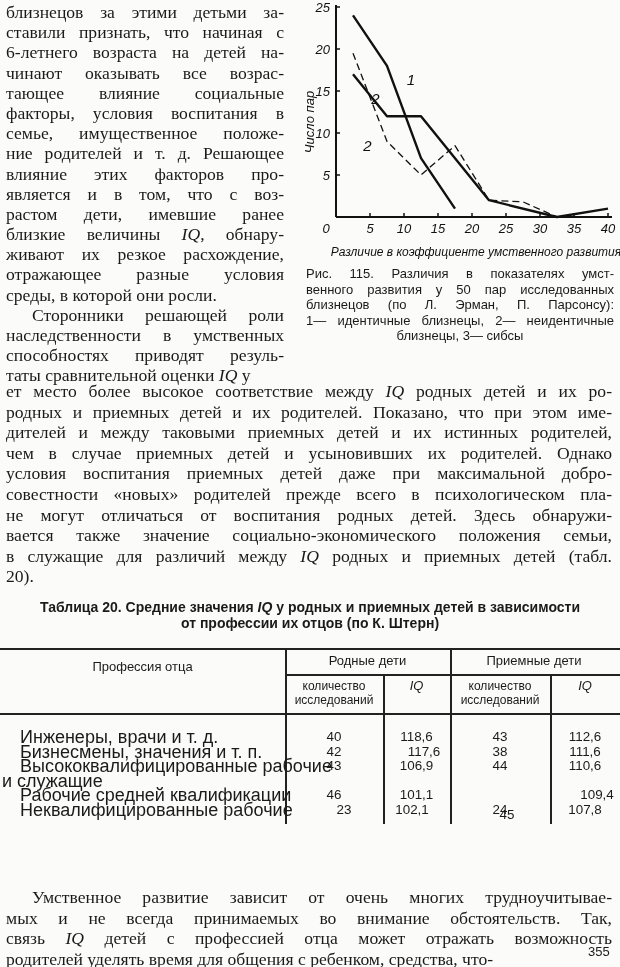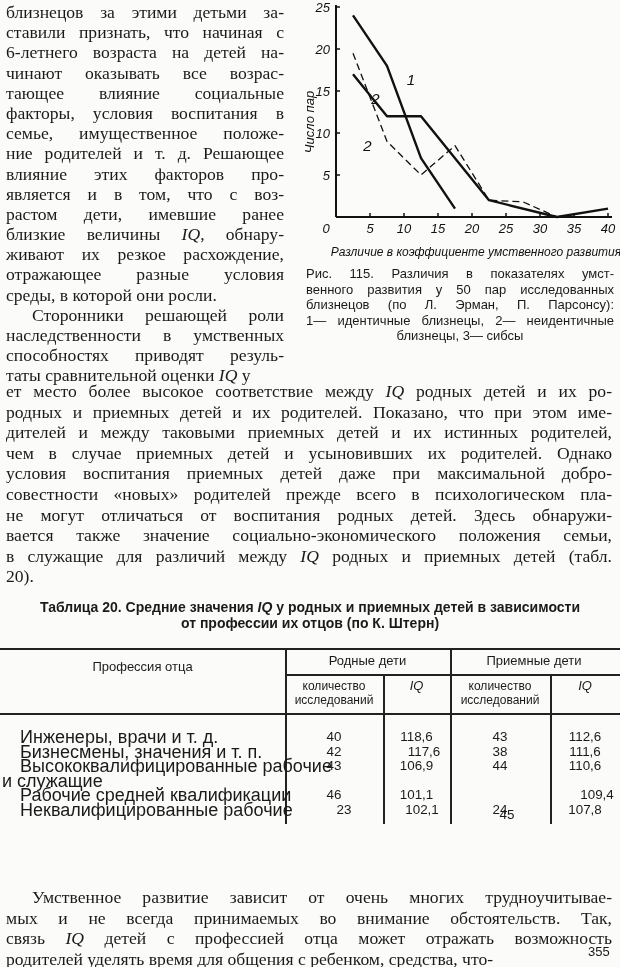--- a/index.html
+++ b/index.html
@@ -176,21 +176,21 @@
       <div>
         <div class="prof" style="top: 140.4px;">Рабочие средней квалификации</div>
         <div class="num" style="top: 140.4px; left: 285px; width: 98px;">46</div>
         <div class="num" style="top: 140.4px; left: 383px; width: 67px;">101,1</div>
         <div class="num" style="top: 140.4px; left: 450px; width: 114px; margin-top: 20px;">45</div>
         <div class="num" style="top: 140.4px; left: 550px; width: 94px;">109,4</div>
       </div>
       <div>
         <div class="prof" style="top: 155px;">Неквалифицированные рабочие</div>
         <div class="num" style="top: 155px; left: 285px; width: 118px;">23</div>
-        <div class="num" style="top: 155px; left: 378px; width: 88px;">102,1</div>
+        <div class="num" style="top: 155px; left: 368px; width: 88px;">102,1</div>
         <div class="num" style="top: 155px; left: 450px; width: 100px;">24</div>
         <div class="num" style="top: 155px; left: 550px; width: 70px;">107,8</div>
       </div>
     </div>
 </div>
 
 <div class="p full" style="top:853px;margin-top:34px;" id="para3">
     <span class="ln indent">Умственное развитие зависит от очень многих трудноучитывае-</span>
     <span class="ln">мых и не всегда принимаемых во внимание обстоятельств. Так,</span>
     <span class="ln"><span>связь </span><i class="iq">IQ</i><span> детей с профессией отца может отражать возможность</span></span>

